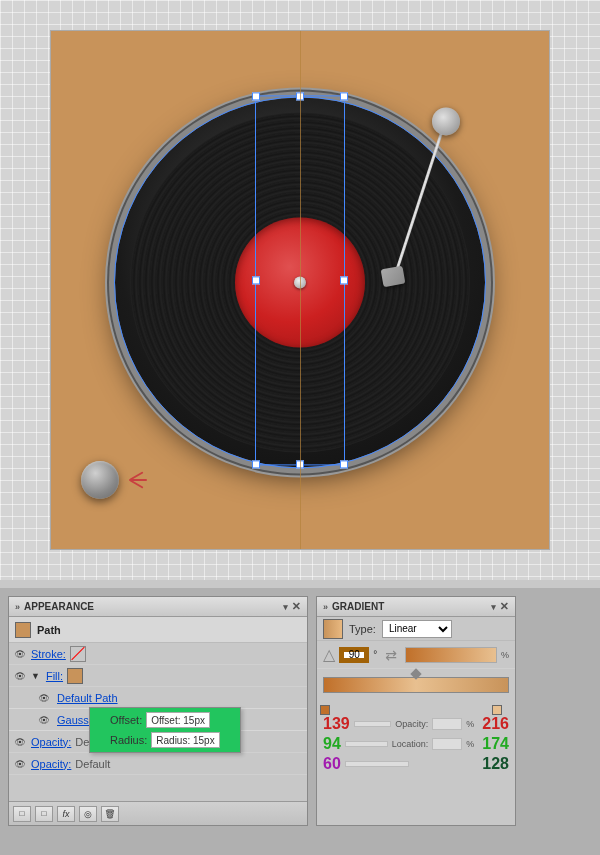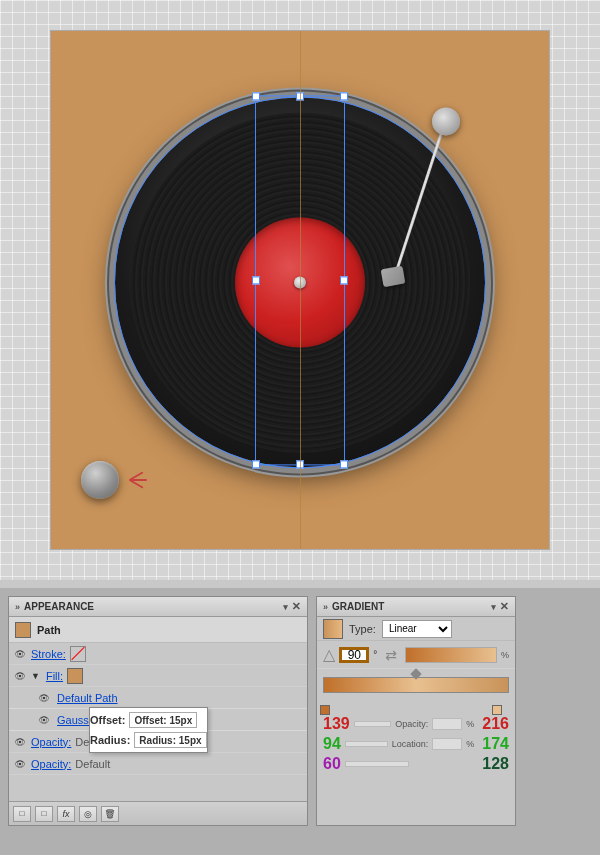--- a/index.html
+++ b/index.html
@@ -490,24 +490,24 @@
     .gradient-controls {
       padding: 4px 6px;
       display: flex;
       align-items: center;
       gap: 4px;
       border-bottom: 1px solid #d0d0d0;
     }
 
     .angle-value {
       background: white;
-      border: 3px solid #a16207;
+      border: 5px solid #a16207;
       width: 30px;
       height: 16px;
-      font-size: 12px;
+      font-size: 10px;
       display: flex;
       align-items: center;
       justify-content: center;
     }
 
     .degree-sym { font-size: 10px; color: #333; }
 
     
     .gradient-bar-container {
       padding: 8px 6px 4px 6px;
@@ -603,29 +603,28 @@
       padding: 0 4px;
       height: 22px;
       border-bottom: 1px solid #d0d0d0;
     }
 
     
     .offset-popup {
       position: absolute;
       top: 110px;
       left: 80px;
-      background: #ffffff;
+      background: #22c55e;
       border: 1px solid #888;
-      padding: 4px 0;
+      padding: 4px 20px;
       z-index: 50;
       display: flex;
       align-items: center;
       gap: 6px;
       box-shadow: 2px 2px 4px rgba(0,0,0,0.2);
-      font-weight: bold;
     }
 
     .offset-row-popup {
       display: flex;
       align-items: center;
       gap: 4px;
     }
 
     .dup-row {
       display: flex;

